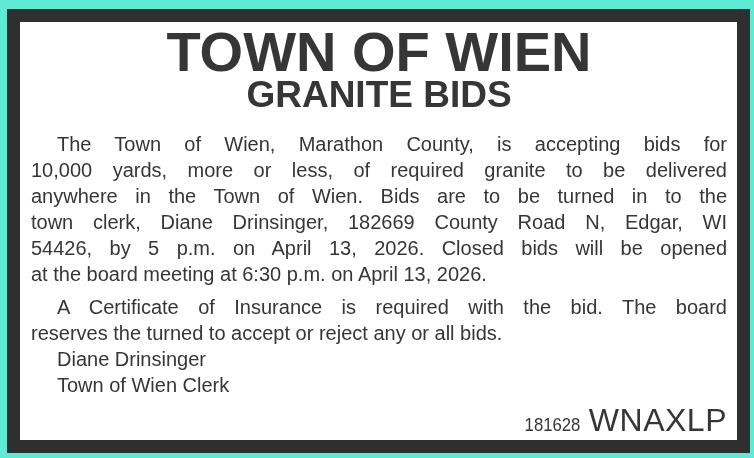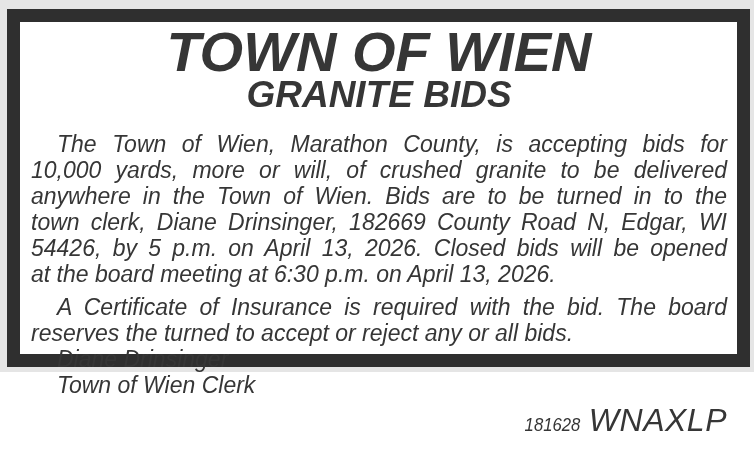--- a/index.html
+++ b/index.html
@@ -7,23 +7,22 @@
     padding: 0;
     background: #ffffff;
     width: 754px;
     height: 458px;
     overflow: hidden;
     font-family: "Liberation Sans", sans-serif;
   }
   .page {
     position: relative;
     width: 754px;
-    height: 372px;
-    background: #e5e5e5;
-    font-style: italic;
+    height: 458px;
+    background: #5eead4;
   }
   .ad-frame {
     position: absolute;
     left: 7px;
     top: 9px;
     right: 4px;
     bottom: 5px;
     border: 13px solid #2f2f2f;
     background: #ffffff;
     box-sizing: border-box;
@@ -44,21 +43,21 @@
   .ad-subtitle {
     margin: 0;
     text-align: center;
     font-size: 37px;
     line-height: 37px;
     font-weight: bold;
     white-space: nowrap;
   }
   .ad-body {
     margin-top: 18px;
-    font-size: 23px;
+    font-size: 20px;
     line-height: 26px;
   }
   .line { min-height: 26px; }
   
   .jline {
     text-align: justify;
     text-align-last: justify;
   }
   .indent { padding-left: 26px; }
   .para-gap { margin-top: 7px; }
@@ -88,21 +87,21 @@
 <div class="page">
   <div class="ad-frame">
     <div class="ad-content">
 
       <h1 class="ad-title">TOWN OF WIEN</h1>
 
       <h2 class="ad-subtitle">GRANITE BIDS</h2>
 
       <div class="ad-body">
         <div class="line jline indent">The Town of Wien, Marathon County, is accepting bids for</div>
-        <div class="line jline">10,000 yards, more or will, of crushed granite to be delivered</div>
+        <div class="line jline">10,000 yards, more or less, of required granite to be delivered</div>
         <div class="line jline">anywhere in the Town of Wien. Bids are to be turned in to the</div>
         <div class="line jline">town clerk, Diane Drinsinger, 182669 County Road N, Edgar, WI</div>
         <div class="line jline">54426, by 5 p.m. on April 13, 2026. Closed bids will be opened</div>
         <div class="line">at the board meeting at 6:30 p.m. on April 13, 2026.</div>
 
         <div class="line jline indent para-gap">A Certificate of Insurance is required with the bid. The board</div>
         <div class="line">reserves the turned to accept or reject any or all bids.</div>
 
         <div class="line indent">Diane Drinsinger</div>
         <div class="line indent">Town of Wien Clerk</div>

